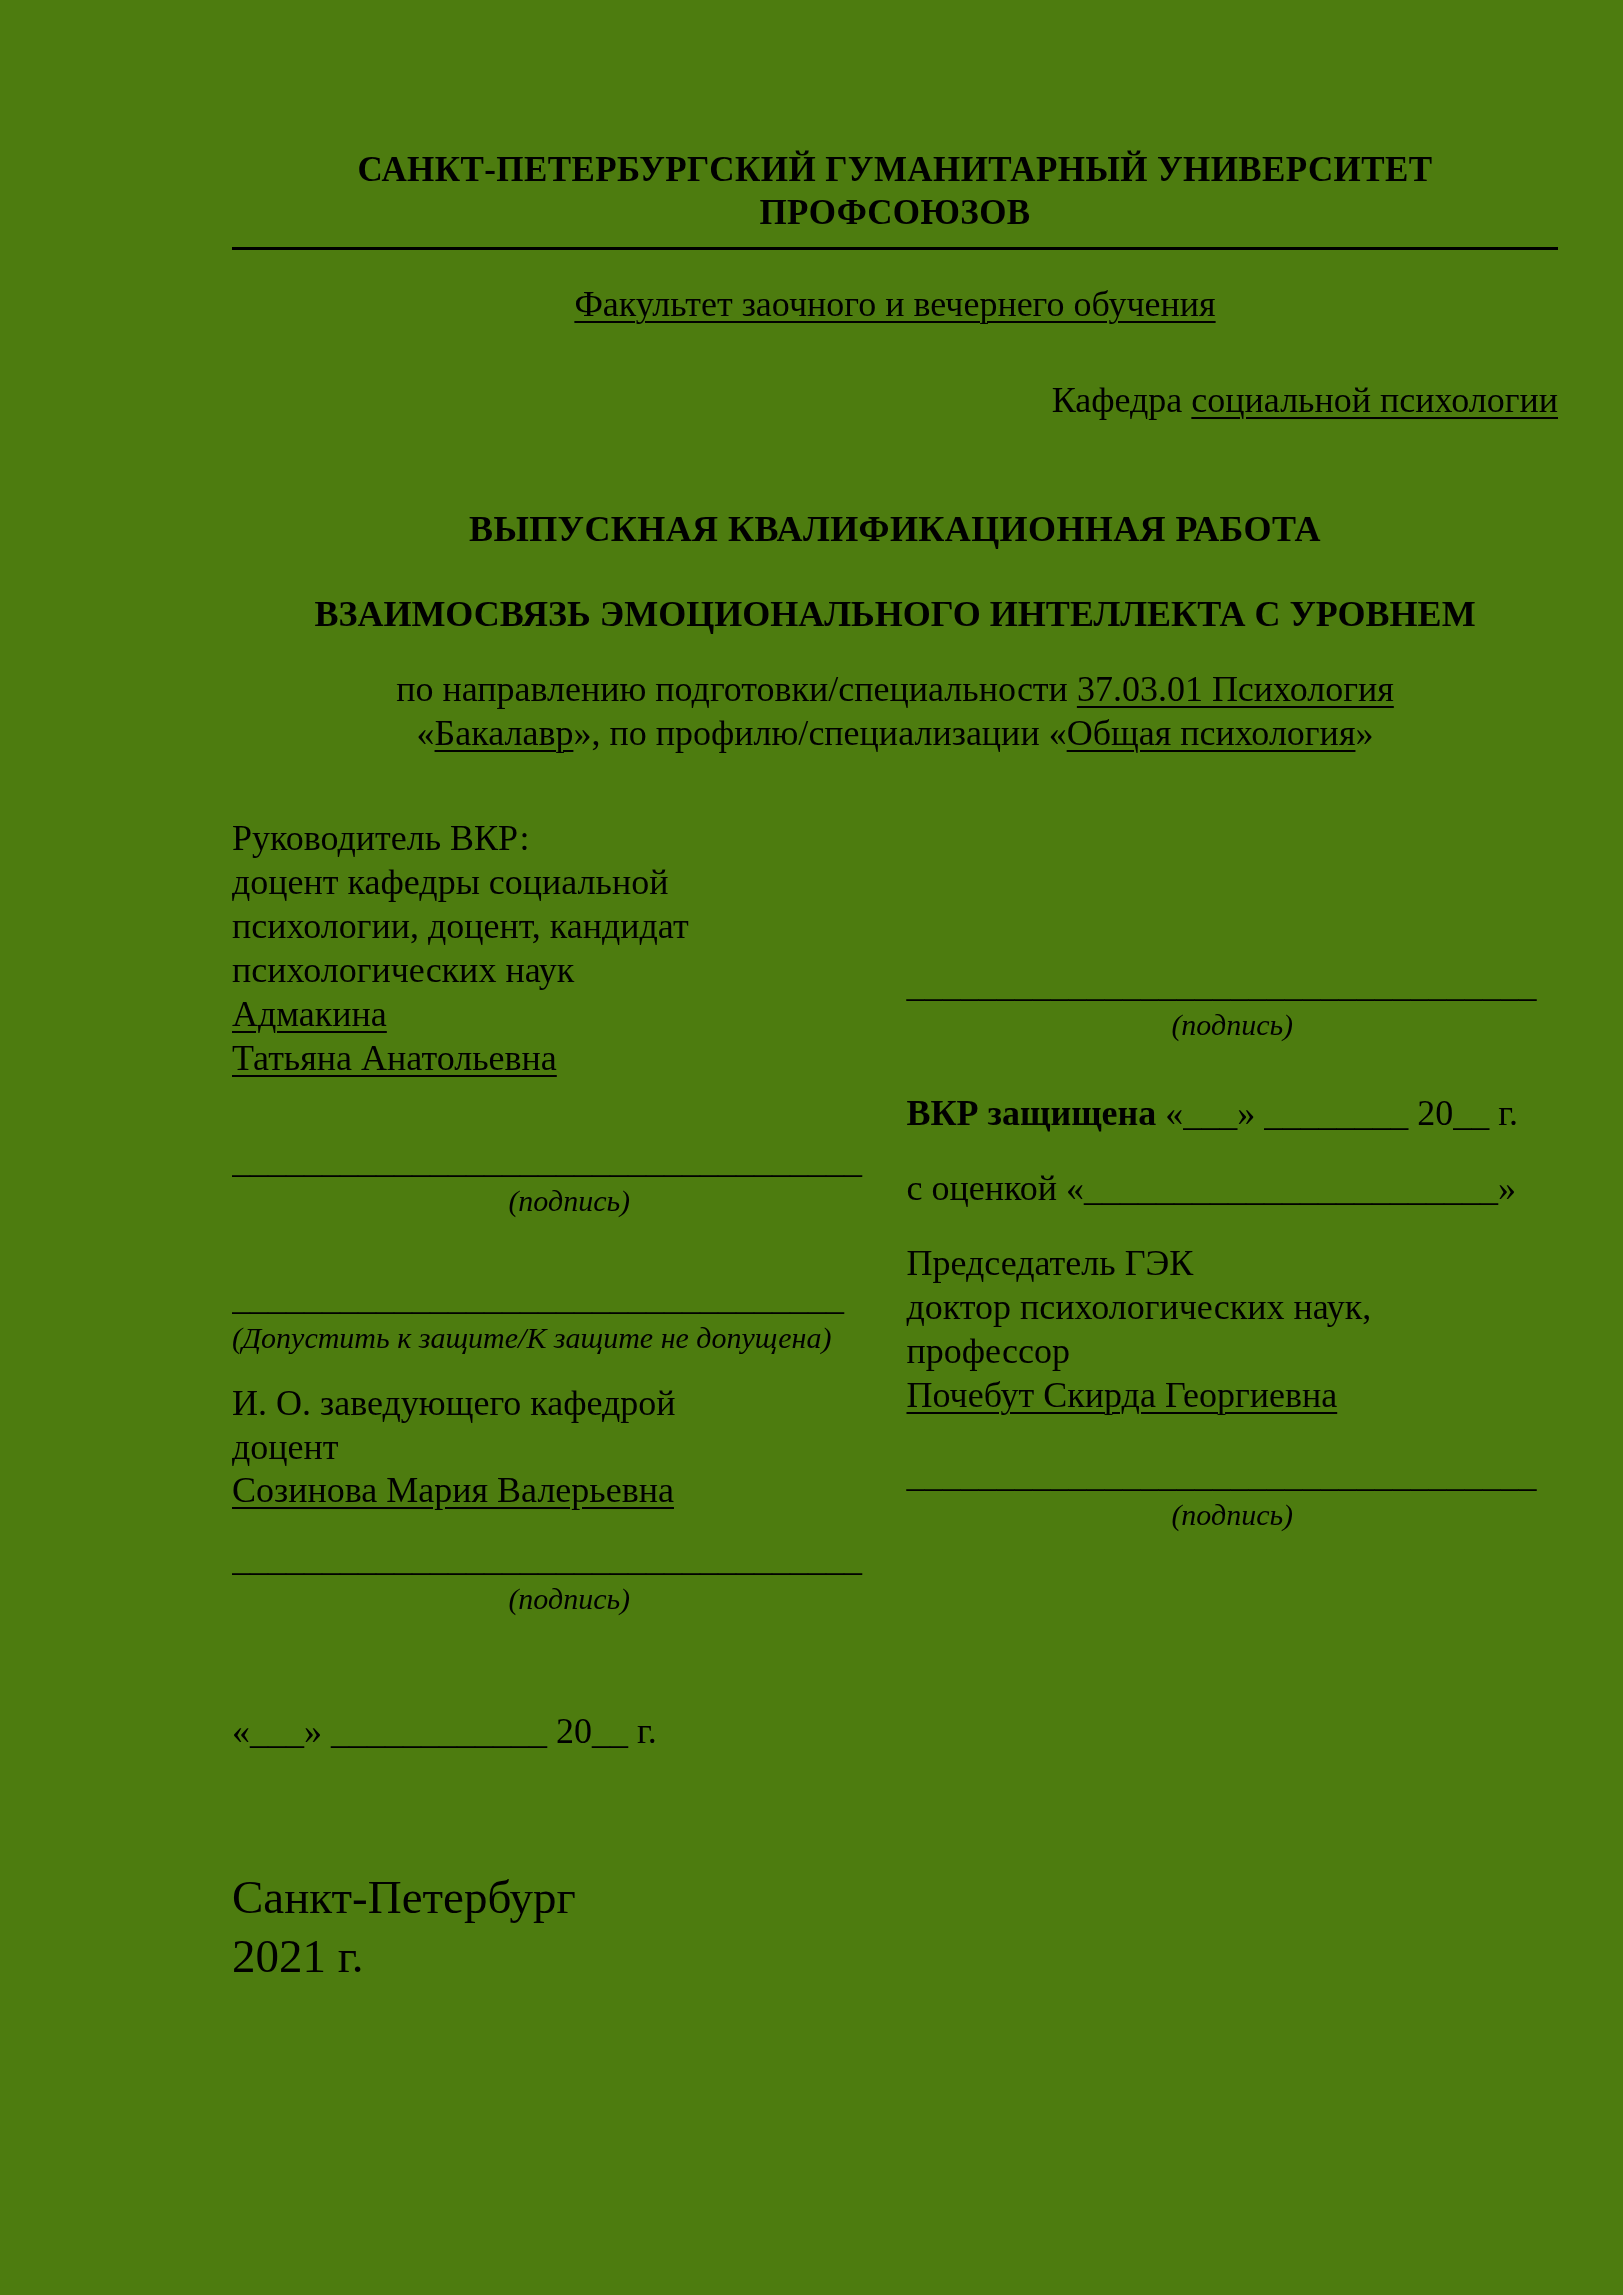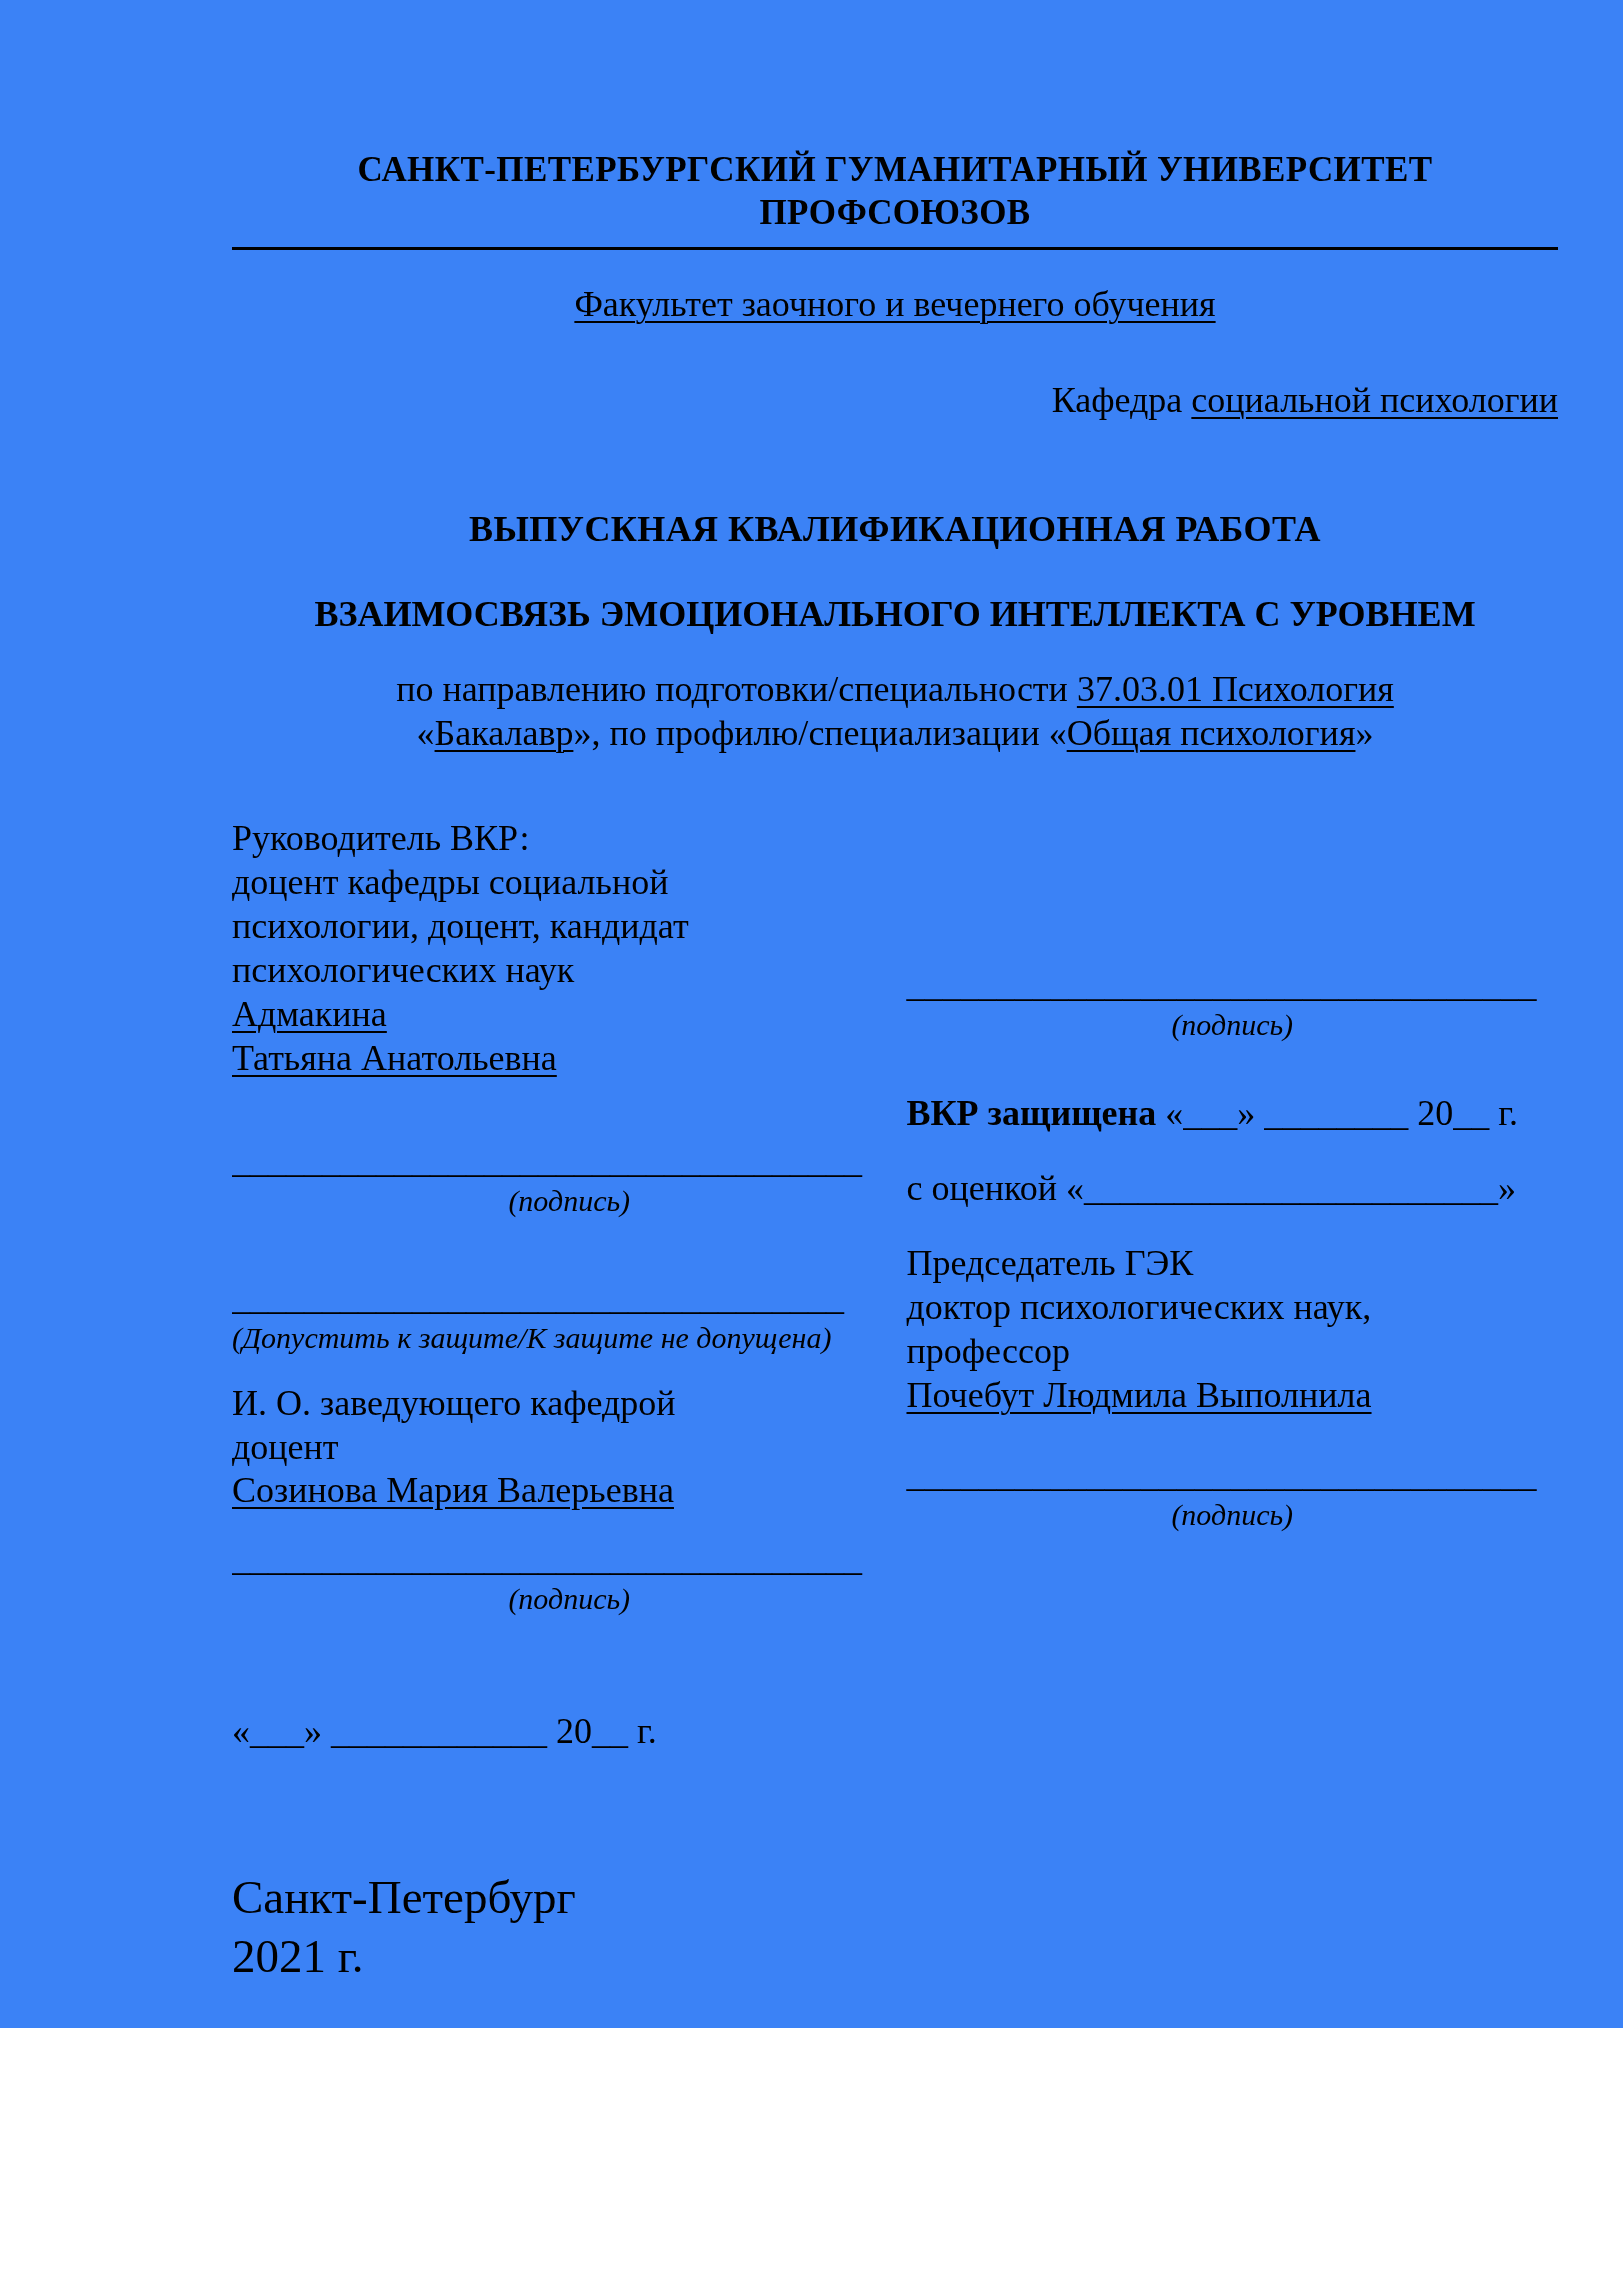--- a/index.html
+++ b/index.html
@@ -1,21 +1,21 @@
 <!DOCTYPE html>
 <html style="font-size:12.6px"><head>
 <meta charset="utf-8">
 <style>
   * { box-sizing: border-box; margin: 0; padding: 0; }
   html, body { background: #ffffff; }
   .page {
     position: relative;
     width: 1623px;
-    height: 2028px;
-    background: #3b82f6;
+    height: 2295px;
+    background: #4d7c0f;
     color: #000000;
     font-family: "Liberation Serif", "DejaVu Serif", serif;
     font-size: 36px;
     line-height: 1.22;
     padding: 149px 65px 0 232px;
     overflow: hidden;
   }
   .u {
     text-decoration: underline;
     text-underline-offset: 4.7px;
@@ -132,21 +132,21 @@
       <div class="sig-caption">(подпись)</div>
 
       <div class="mt63"><span class="bold">ВКР защищена</span><span> «___» ________ 20__ г.</span></div>
 
       <div class="mt39">с оценкой «_______________________»</div>
 
       <div class="mt40">
         <div>Председатель ГЭК</div>
         <div>доктор психологических наук,</div>
         <div>профессор</div>
-        <div><span class="u">Почебут Людмила Выполнила</span></div>
+        <div><span class="u">Почебут Скирда Георгиевна</span></div>
       </div>
 
       <div class="sig-line mt45">___________________________________</div>
       <div class="sig-caption">(подпись)</div>
 
     </div>
 
   </div>
 
   <div class="footer">

